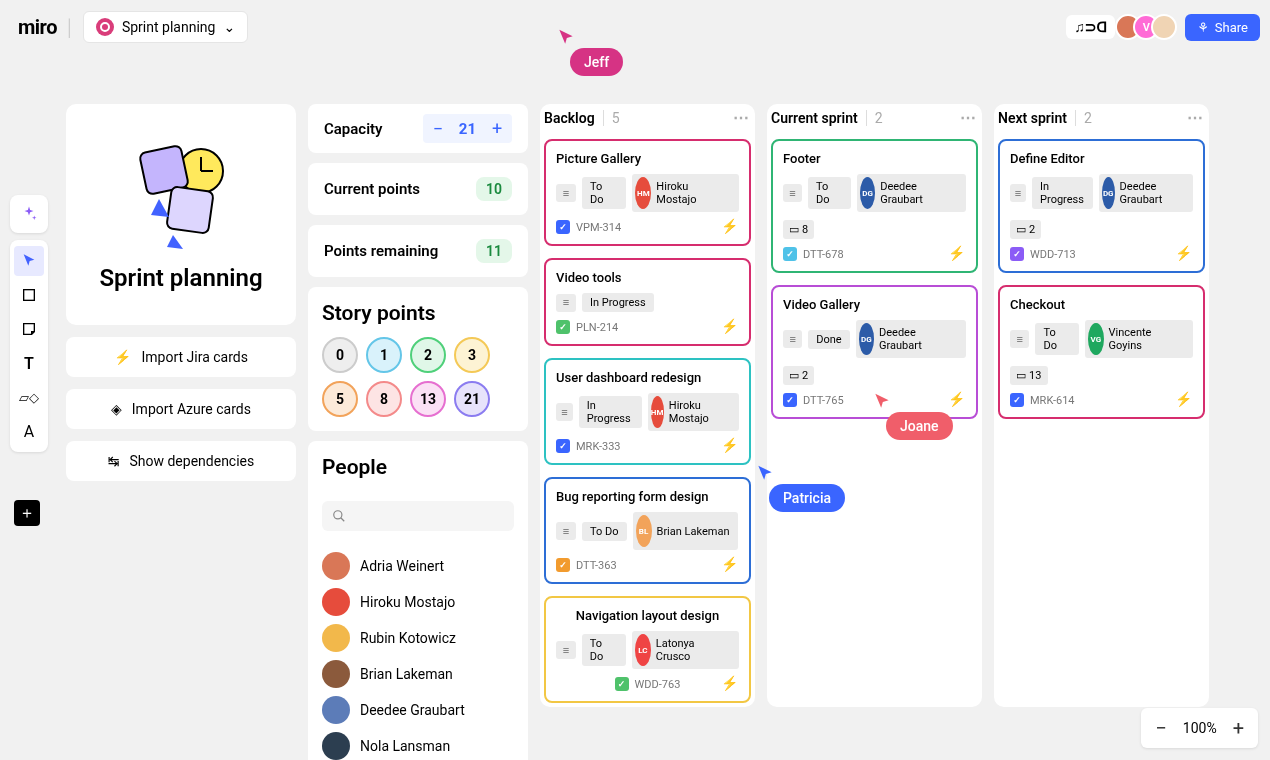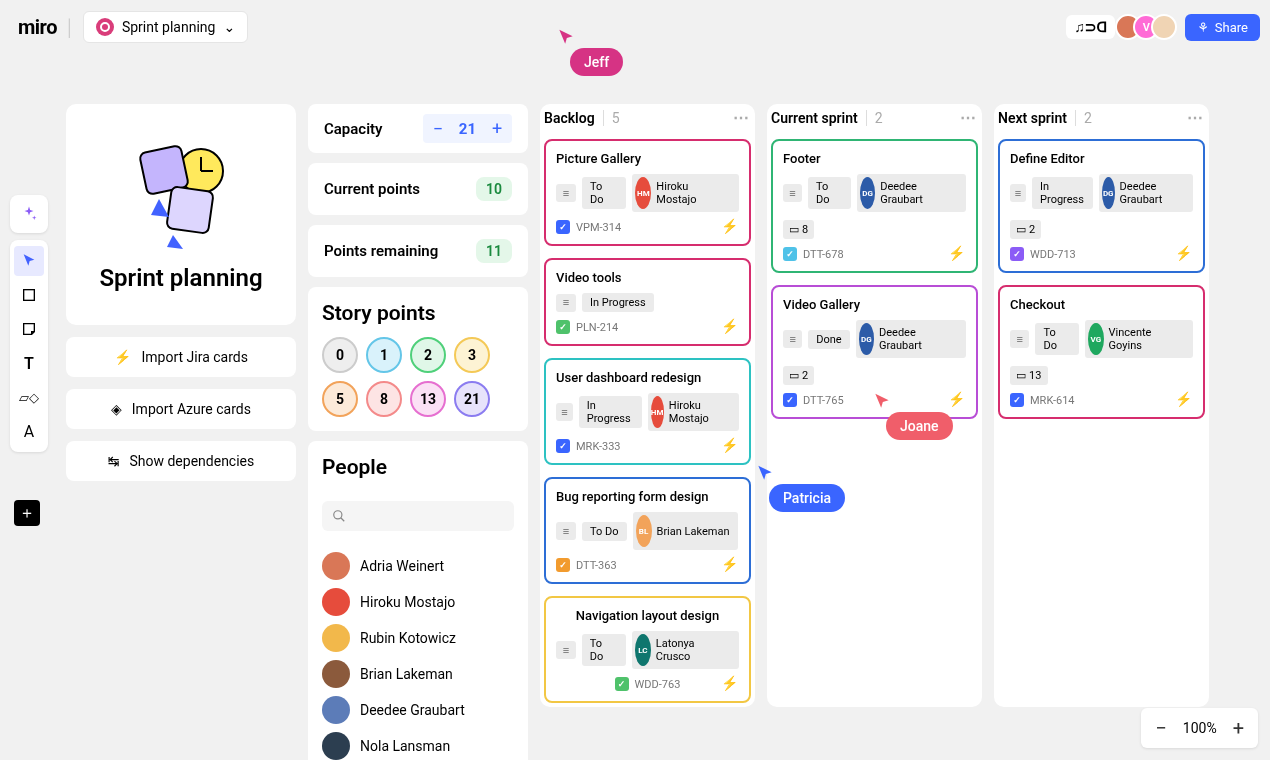--- a/index.html
+++ b/index.html
@@ -271,21 +271,21 @@
             <span class="assignee"><span class="dot" style="background:#f2a35a">BL</span>Brian Lakeman</span>
           </div>
           <div class="ticket"><span class="sq" style="background:#f29b2e">✓</span>DTT-363</div>
           <span class="jira">⚡</span>
         </div>
         <div class="card" style="border-color: rgb(242, 199, 68); align-items: center;">
           <div class="card-title">Navigation layout design</div>
           <div class="row">
             <span class="descr-icon">≡</span>
             <span class="status">To Do</span>
-            <span class="assignee"><span class="dot" style="background:#0f766e">LC</span>Latonya Crusco</span>
+            <span class="assignee"><span class="dot" style="background:#ef4444">LC</span>Latonya Crusco</span>
           </div>
           <div class="ticket"><span class="sq" style="background:#4fc26b">✓</span>WDD-763</div>
           <span class="jira">⚡</span>
         </div>
       </div>
       <div class="swim-col">
         <div class="col-head">
           <div class="ct">
             <span>Current sprint</span>
             <span class="cnt">2</span>

